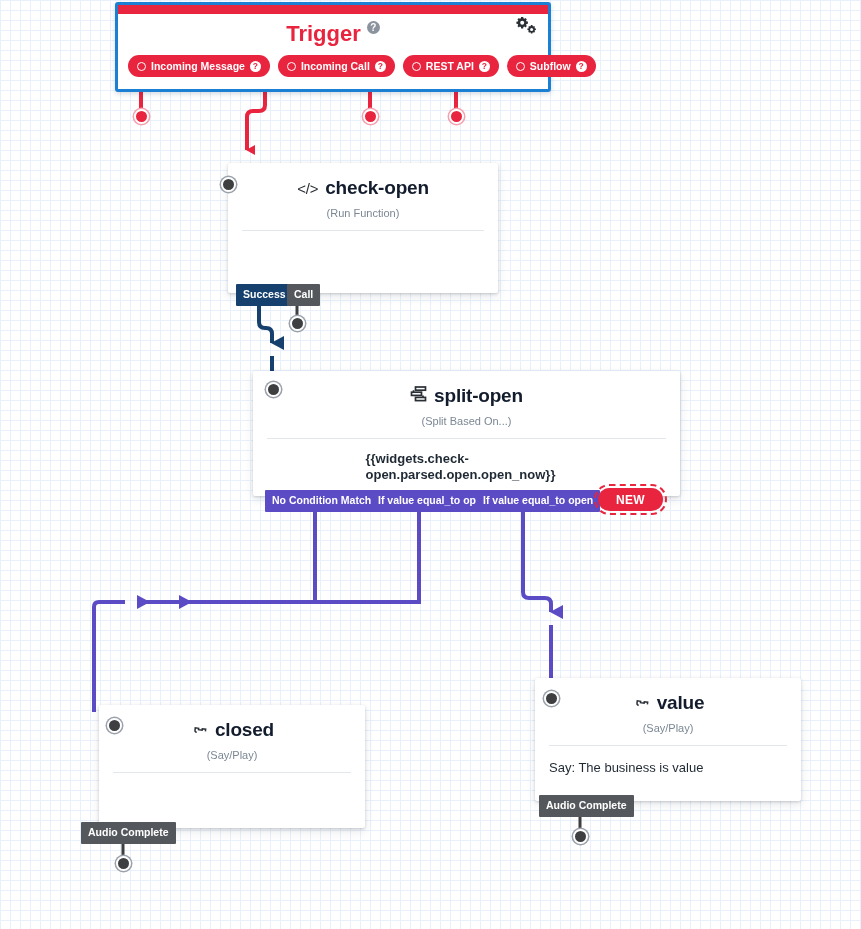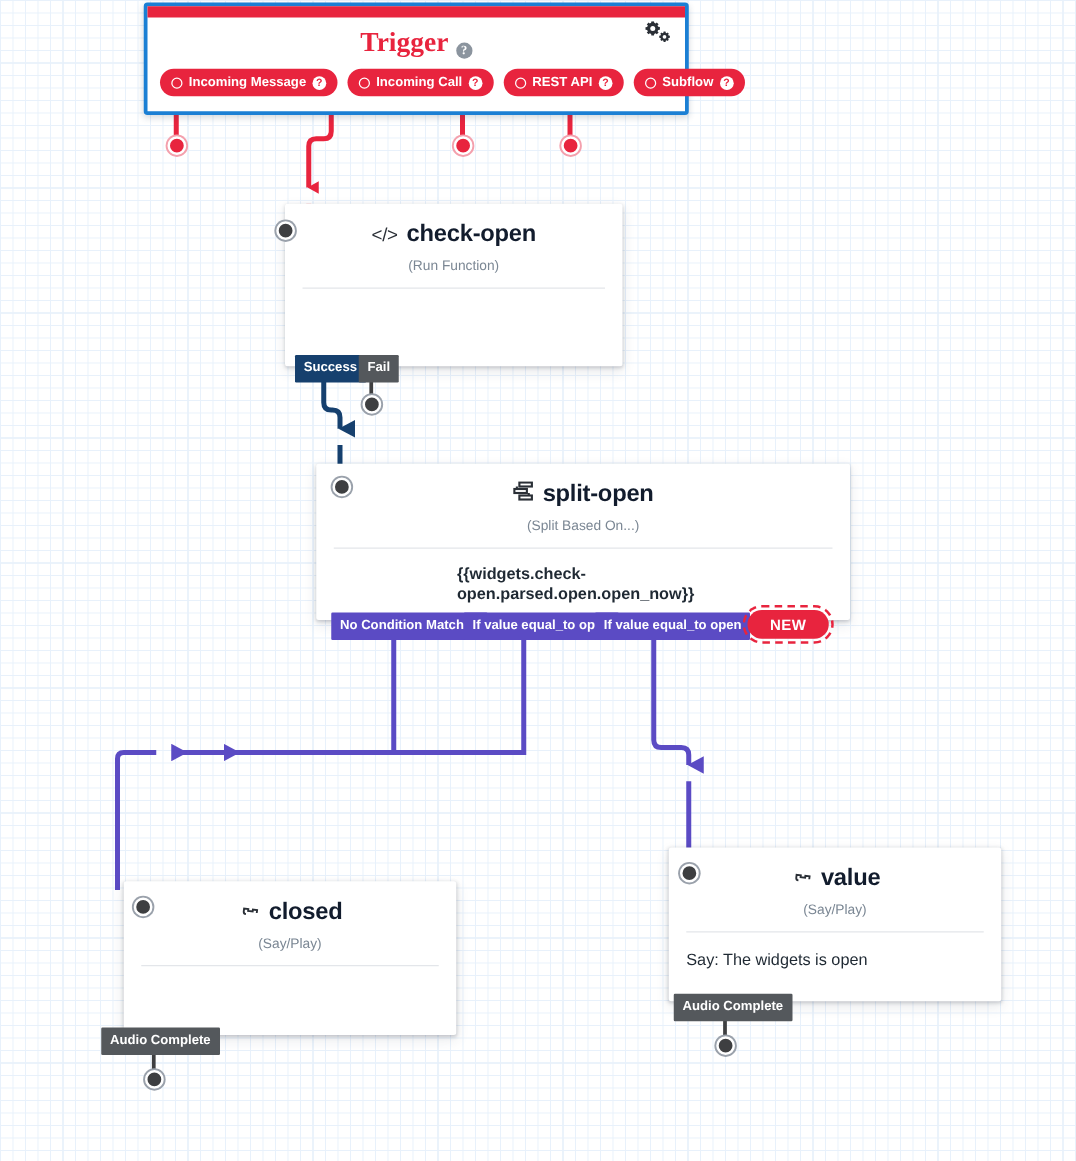--- a/index.html
+++ b/index.html
@@ -89,24 +89,23 @@
     left: 0; top: 0; right: 0; height: 9px;
     background: #e8243e;
   }
   #trigger-title {
     text-align: center;
     margin-top: 16px;
     font-size: 22px;
     font-weight: 700;
     color: #e8243e;
     display: flex;
-    align-items: flex-end;
+    align-items: flex-start;
     justify-content: center;
     gap: 6px;
-    font-family: Liberation Serif, serif;
   }
   #gear-icon { position: absolute; right: 10px; top: 12px; }
   .trig-pills {
     position: absolute;
     left: 0; right: 0; top: 50px;
     display: flex;
     gap: 8px;
     padding: 0 10px;
     justify-content: flex-start;
   }
@@ -279,21 +278,21 @@
     <div class="dot" style="left:-7px; top:14px;"></div>
     <div class="node-title">
       <span style="font-size:15px;color:#2a2f36;font-weight:400;">&lt;/&gt;</span>
       <span>check-open</span>
     </div>
     <div class="node-sub">(Run Function)</div>
     <div class="node-divider"></div>
     <div class="node-body"></div>
   </div>
   <div class="badge navy" style="left:236px; top:284px;">Success</div>
-  <div class="badge gray" style="left:287px; top:284px;">Fail</div>
+  <div class="badge gray" style="left:287px; top:284px;">Call</div>
   <div class="term-dot gray" style="left:290px; top:316px;"></div>
 
   <div class="node" style="left:253px; top:371px; width:427px; height:125px;">
     <div class="dot" style="left:13px; top:11px;"></div>
     <div class="node-title">
       <span>
         <svg width="17" height="16" viewBox="0 0 17 16" xmlns="http://www.w3.org/2000/svg">
           <g fill="none" stroke="#2a2f36" stroke-width="1.7">
             <rect x="5.5" y="1" width="10" height="3.2"></rect>
             <rect x="1.5" y="6.2" width="10" height="3.2"></rect>
@@ -337,18 +336,18 @@
     <div class="node-title">
       <span>
         <svg width="18" height="16" viewBox="0 0 18 16" xmlns="http://www.w3.org/2000/svg">
           <path d="M2.8 12.6c-.8-.8-.8-2 0-2.8l1.6-1.6 2.4 2.4-1 1 2.6 2.6 1-1 2.4 2.4-1.6 1.6" transform="translate(0,-2.5) rotate(-38 8 8)" fill="none" stroke="#2a2f36" stroke-width="1.5"></path>
         </svg>
       </span>
       <span>value</span>
     </div>
     <div class="node-sub">(Say/Play)</div>
     <div class="node-divider"></div>
-    <div class="node-body">Say: The widgets is open</div>
+    <div class="node-body">Say: The business is value</div>
   </div>
   <div class="badge gray" style="left:539px; top:795px;">Audio Complete</div>
   <div class="term-dot gray" style="left:573px; top:829px;"></div>
 
 </div>
 
 </body></html>

